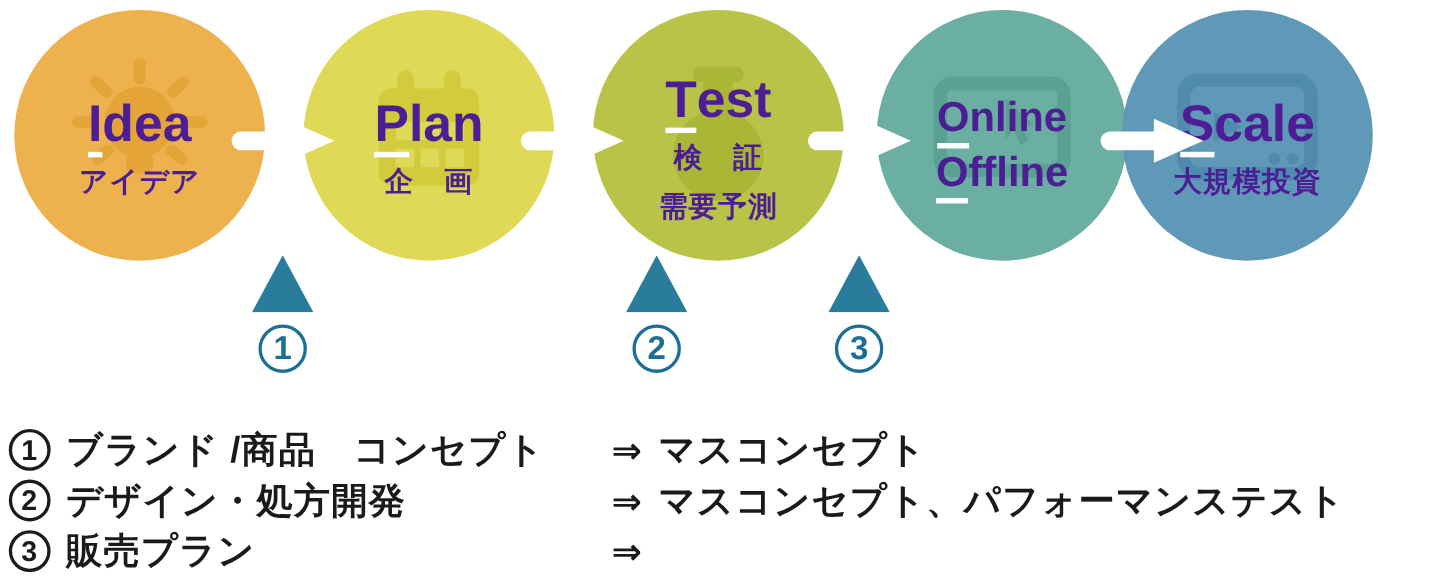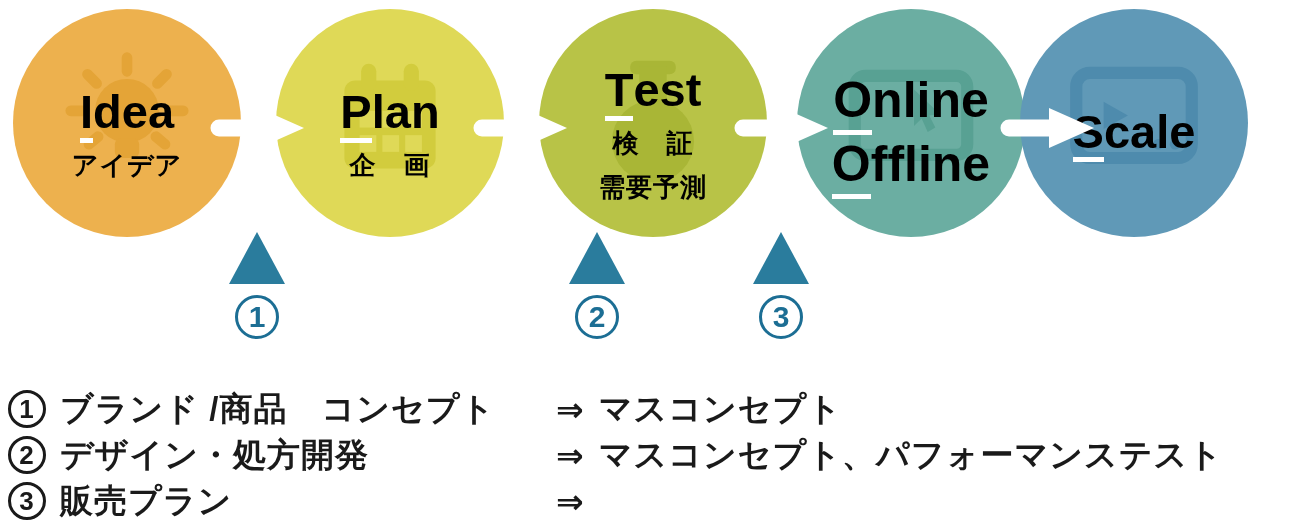--- a/index.html
+++ b/index.html
@@ -15,24 +15,24 @@
     position:absolute; top:9px; width:228px; height:228px;
     border-radius:50%; background:var(--bg);
   }
   .wicon {
     position:absolute; left:50%; top:50%; transform:translate(-50%,-52%);
     width:152px; height:152px; color:var(--ic); z-index:1;
   }
   .ctext {
     position:absolute; inset:0; z-index:2;
     display:flex; flex-direction:column; align-items:center; justify-content:center;
-    padding-top:24px; color:#000000; text-align:center;
+    padding-top:24px; color:#4c1d95; text-align:center;
   }
   .title { font-size:47px; font-weight:bold; line-height:1.04; white-space:nowrap; }
-  .title.small { font-size:50px; line-height:1.16; }
+  .title.small { font-size:38px; line-height:1.16; }
   .init { display:inline-block; border-bottom:5px solid #fff; padding-bottom:1px; }
   .sub  { font-size:26px; font-weight:bold; letter-spacing:1px; line-height:1.25; white-space:nowrap; margin-top:6px; }
   .sub + .sub { margin-top:12px;text-align:center; }
 
   
   .arrow { position:absolute; top:106px; width:96px; height:44px; z-index:3; }
 
   
   .tri {
     position:absolute; top:232px; width:56px; height:52px;
@@ -127,20 +127,21 @@
 
   <div class="circle" style="left: 1020px; --bg: #6099B7; --ic: #4E8BAD;">
     <svg class="wicon" viewBox="0 0 100 100">
       <rect x="12" y="19" width="76" height="56" rx="9" fill="none" stroke="currentColor" stroke-width="8"></rect>
       <polygon points="30,38 46,47 30,56" fill="currentColor"></polygon>
       <circle cx="66" cy="66" r="3.5" fill="currentColor"></circle>
       <circle cx="77" cy="66" r="3.5" fill="currentColor"></circle>
     </svg>
     <div class="ctext">
       <div class="title"><span class="init">S</span><span>cale</span></div>
+      <div class="sub">大規模投資</div>
     </div>
   </div>
 
   <svg class="arrow" style="left: 210px; color: rgb(255, 255, 255);" viewBox="0 0 96 44">
     <line x1="9" y1="22" x2="54" y2="22" stroke="currentColor" stroke-width="17" stroke-linecap="round"></line>
     <polygon points="49,2 94,22 49,42" fill="currentColor"></polygon>
   </svg>
   <svg class="arrow" style="left: 473px; color: rgb(255, 255, 255);" viewBox="0 0 96 44">
     <line x1="9" y1="22" x2="54" y2="22" stroke="currentColor" stroke-width="17" stroke-linecap="round"></line>
     <polygon points="49,2 94,22 49,42" fill="currentColor"></polygon>

